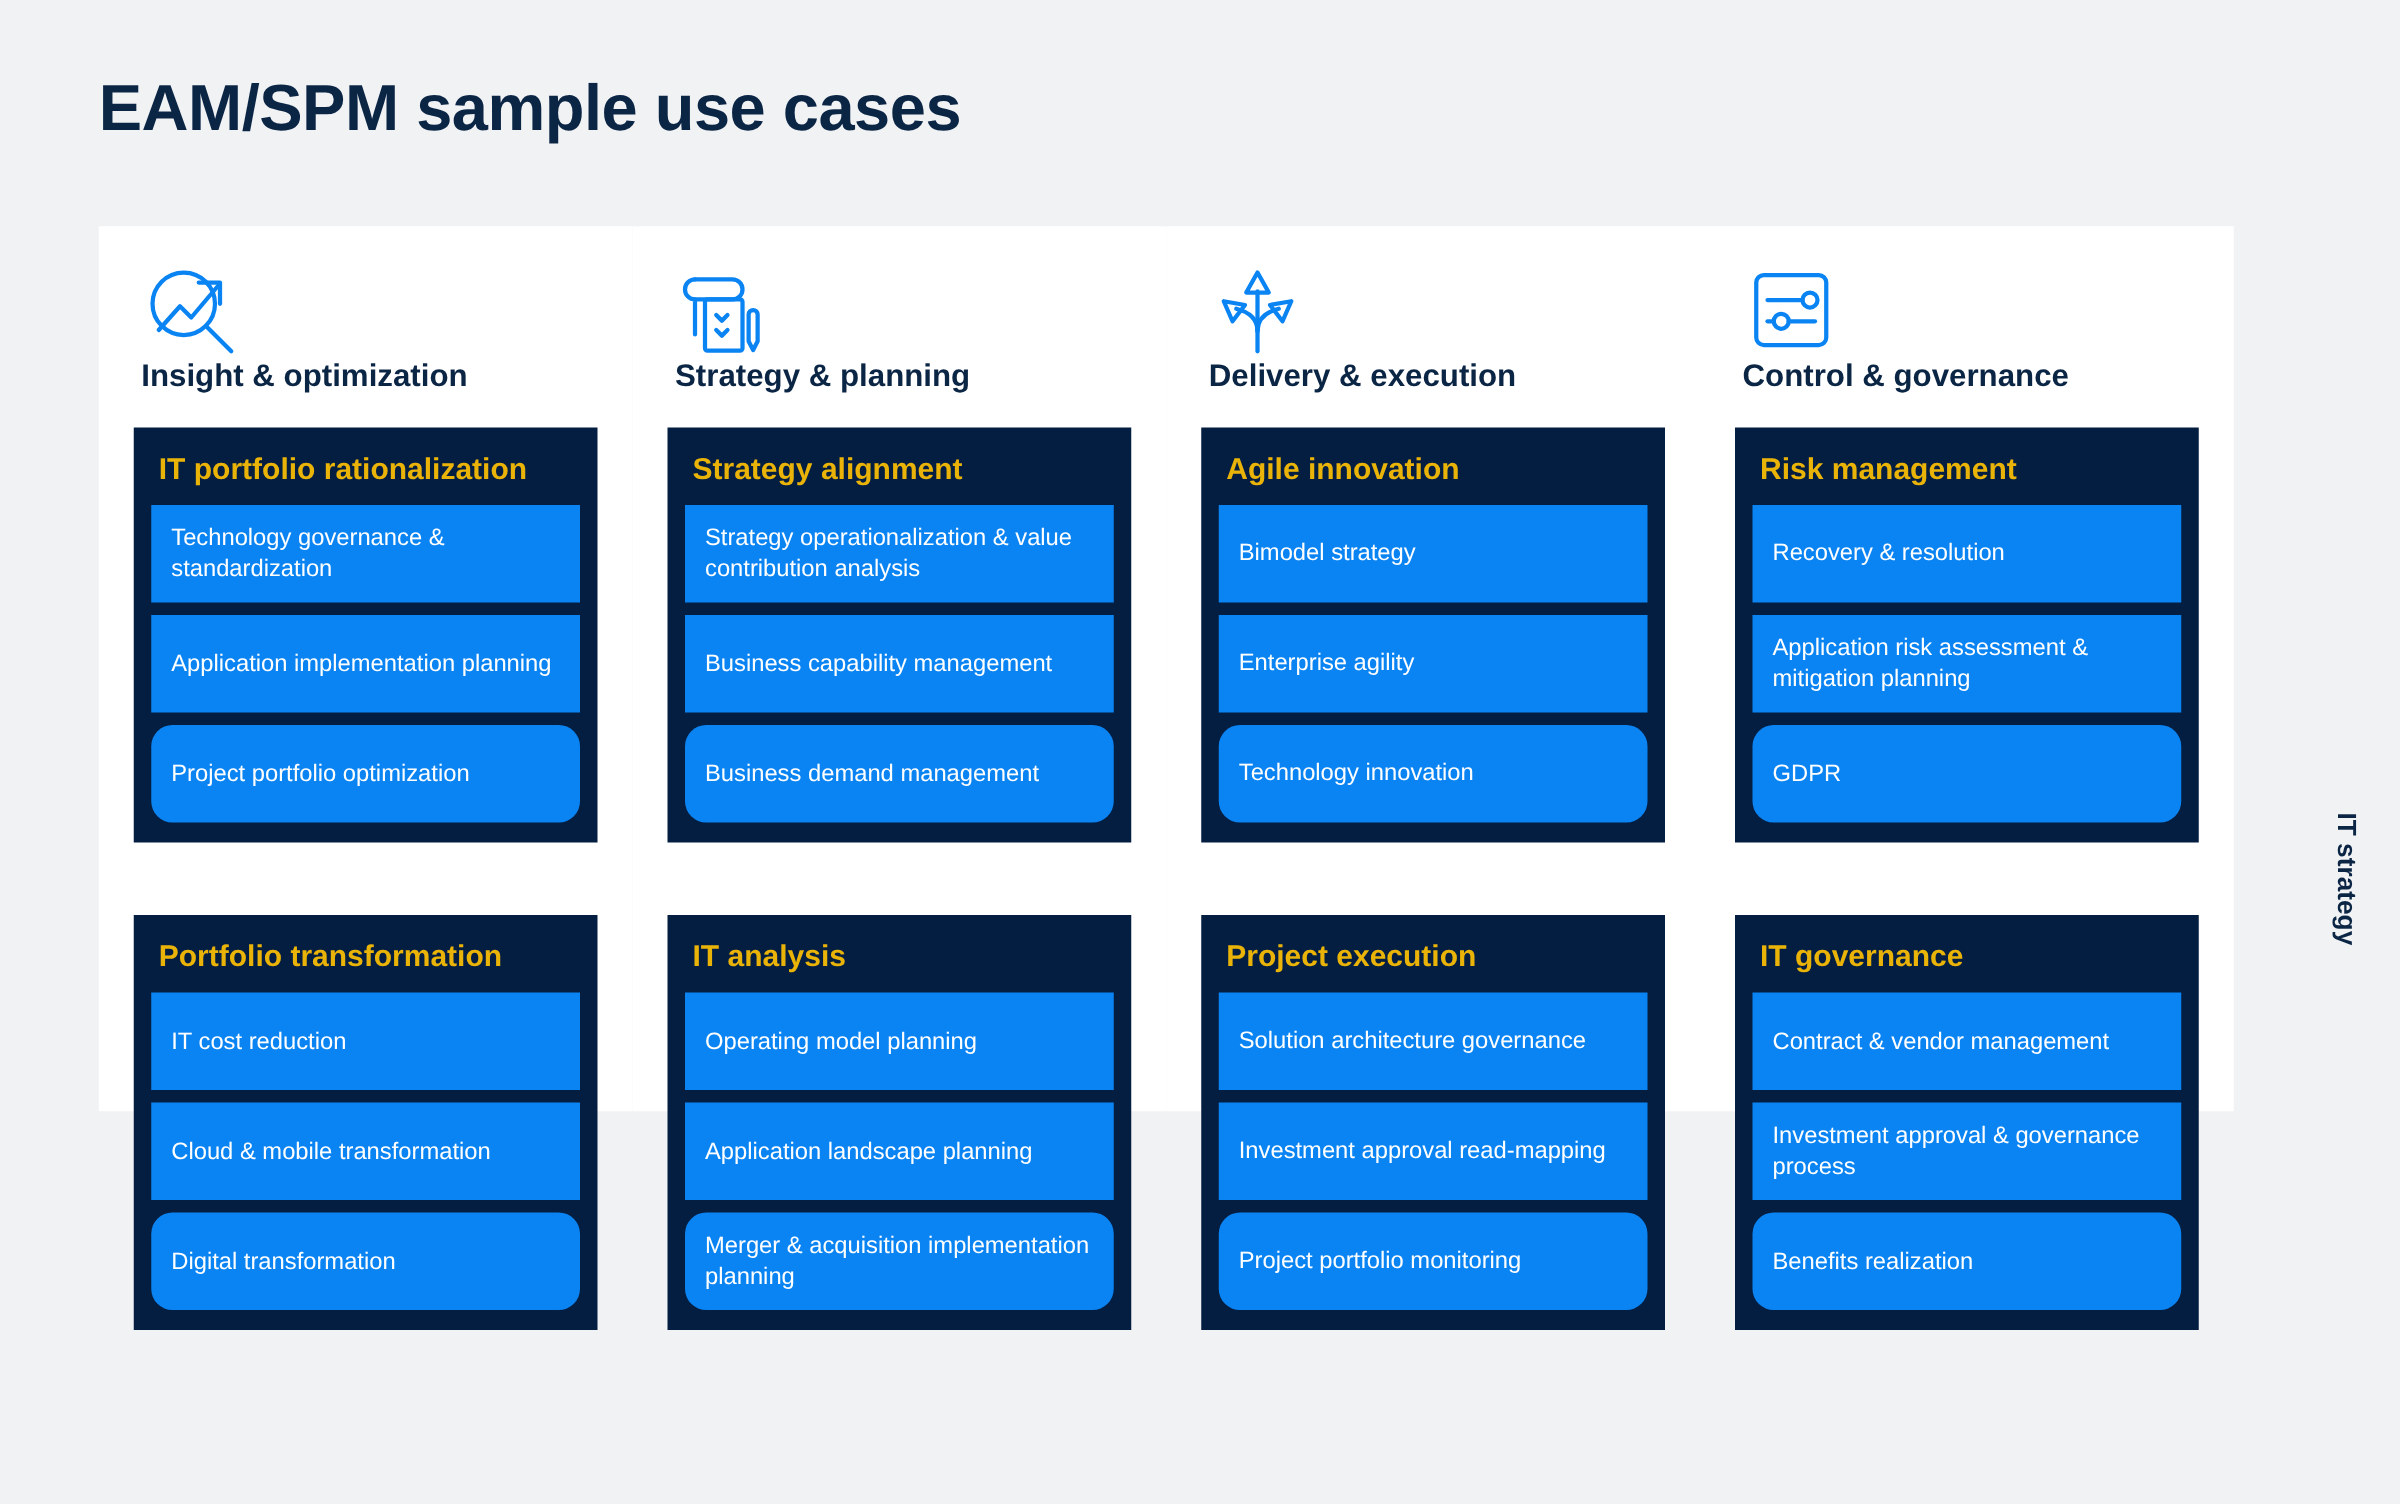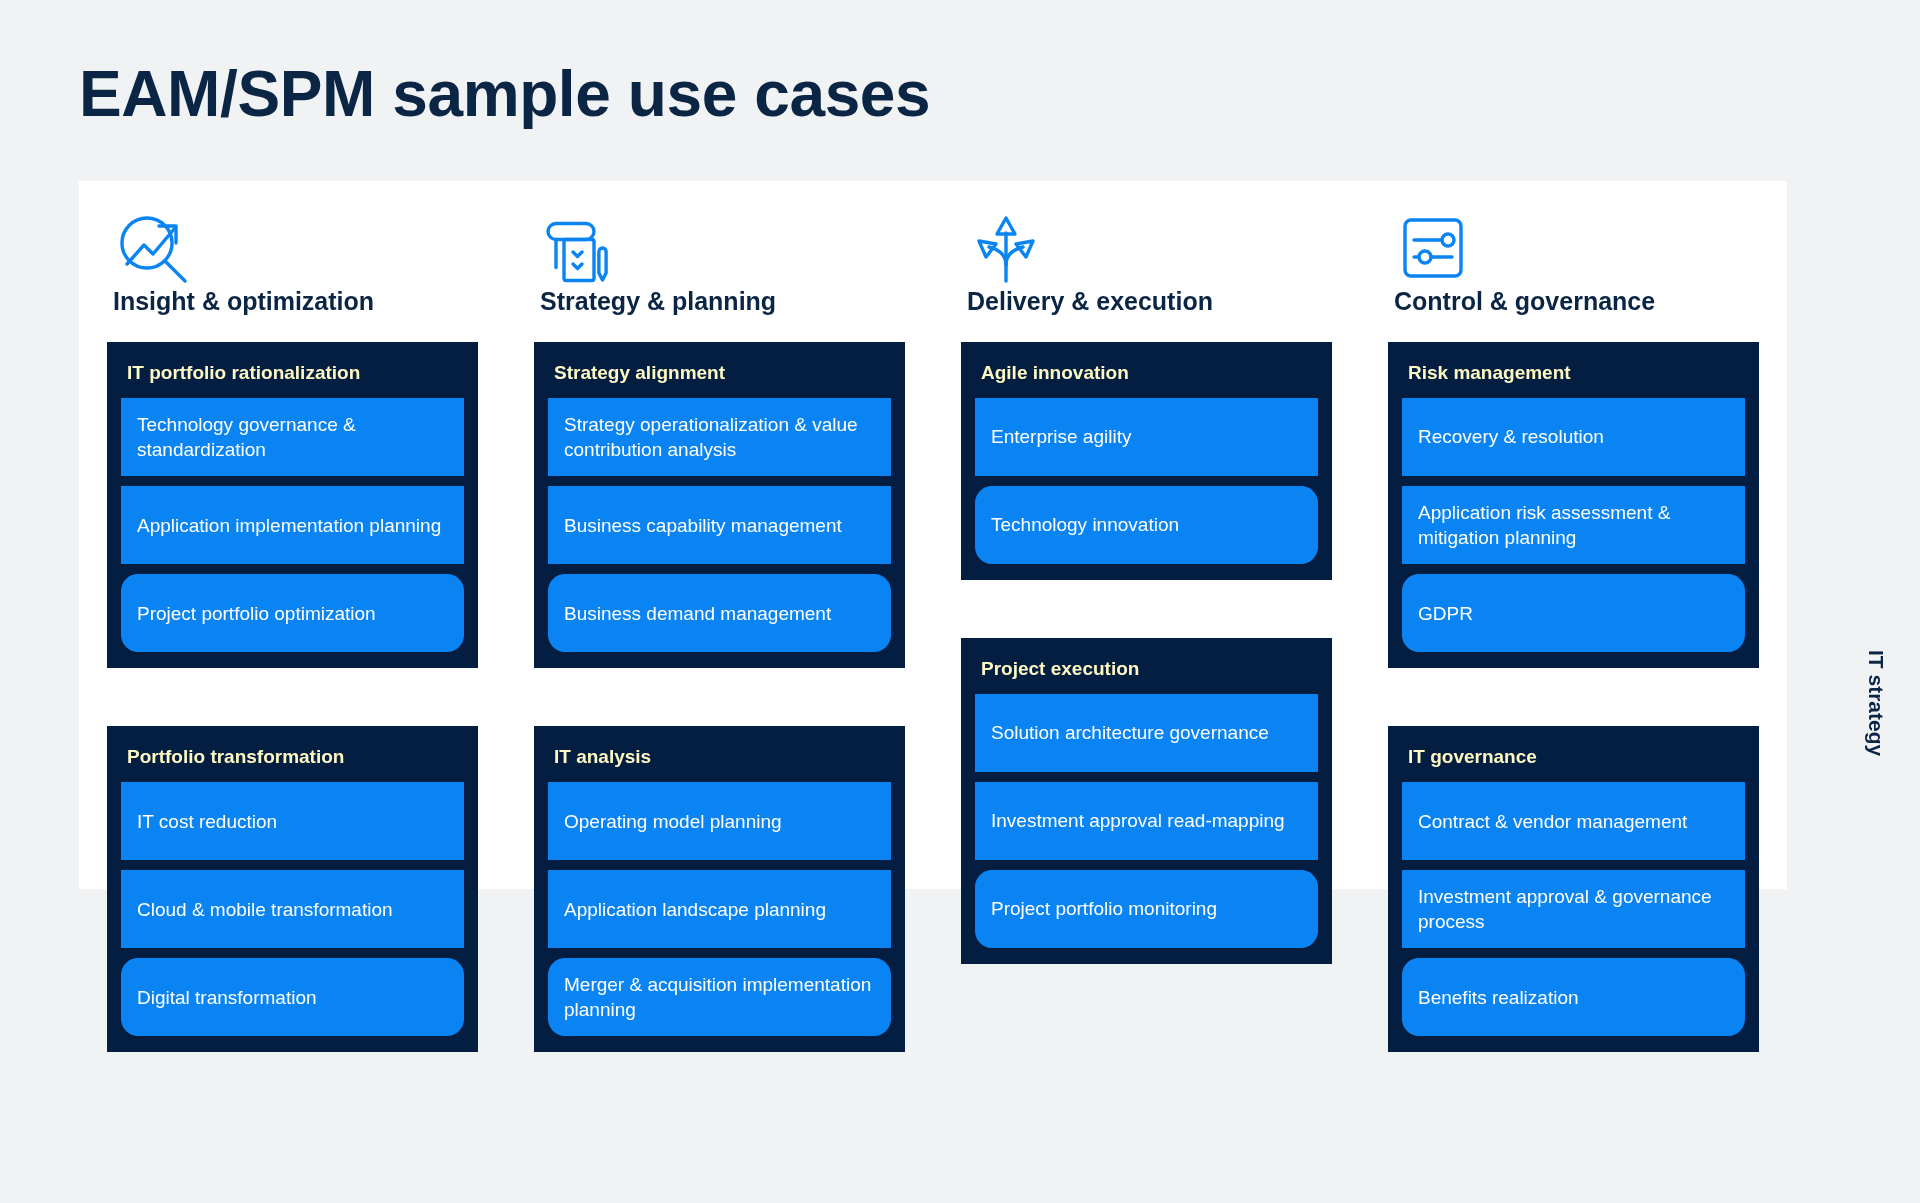--- a/index.html
+++ b/index.html
@@ -13,21 +13,21 @@
   .page {
     position: relative;
     width: 1920px;
     height: 1203px;
     background: #f1f2f4;
   }
   .page-title {
     position: absolute;
     left: 79px;
     top: 57px;
-    font-size: 64px;
+    font-size: 52px;
     font-weight: bold;
     color: #0b2545;
     letter-spacing: -0.4px;
     white-space: nowrap;
   }
 
   
   .side-label {
     position: absolute;
     font-size: 21px;
@@ -73,23 +73,23 @@
     margin-bottom: 26px;
     white-space: nowrap;
   }
   .group {
     background: #041e42;
     padding: 14px 14px 16px 14px;
     margin-bottom: 26px;
   }
   .group:last-child { margin-bottom: 0; margin-top: 32px; }
   .group-title {
-    font-size: 19px;
-    font-weight: bold;
-    color: #fef9c3;
+    font-size: 24px;
+    font-weight: bold;
+    color: #eab308;
     margin: 6px 0 14px 6px;
   }
   .item {
     background: #0b84f3;
     color: #ffffff;
     font-size: 19px;
     line-height: 1.32;
     padding: 14px 14px 14px 16px;
     margin-bottom: 10px;
     min-height: 78px;
@@ -197,20 +197,23 @@
           <path d="M39 9 l9 16 h-18 z"></path>
           <path d="M12 32 l17 3 l-10 13 z"></path>
           <path d="M66 32 l-17 3 l10 13 z"></path>
         </svg>
       </div>
       <div class="col-title">Delivery &amp; execution</div>
 
       <div class="group">
         <div class="group-title">Agile innovation</div>
         <div class="item">
+            <span>Bimodel strategy</span>
+          </div>
+        <div class="item">
             <span>Enterprise agility</span>
           </div>
         <div class="item">
             <span>Technology innovation</span>
           </div>
       </div>
 
       <div class="group">
         <div class="group-title">Project execution</div>
         <div class="item">

